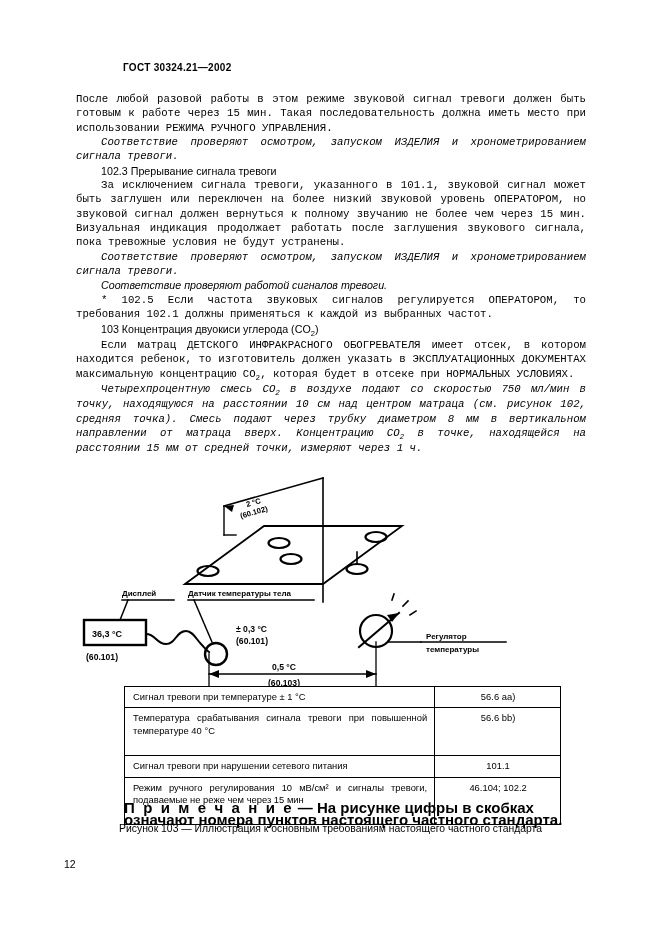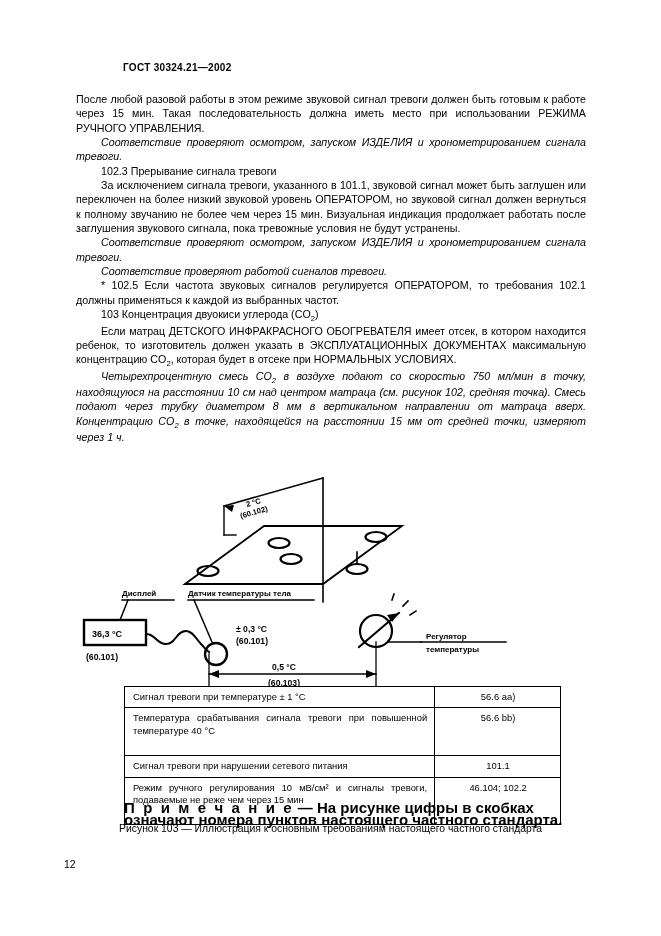--- a/index.html
+++ b/index.html
@@ -41,20 +41,21 @@
     width: 510px;
     font-size: 10.7px;
     line-height: 14.35px;
     text-align: justify;
   }
   .text-block p {
     margin: 0;
   }
   .p-just {
     text-align: justify;
+    font-family: Liberation Mono, monospace;
   }
   .p-ind {
     text-indent: 25px;
   }
   .ital-ind {
     font-style: italic;
     text-indent: 25px;
   }
   sub {
     font-size: 7.6px;

